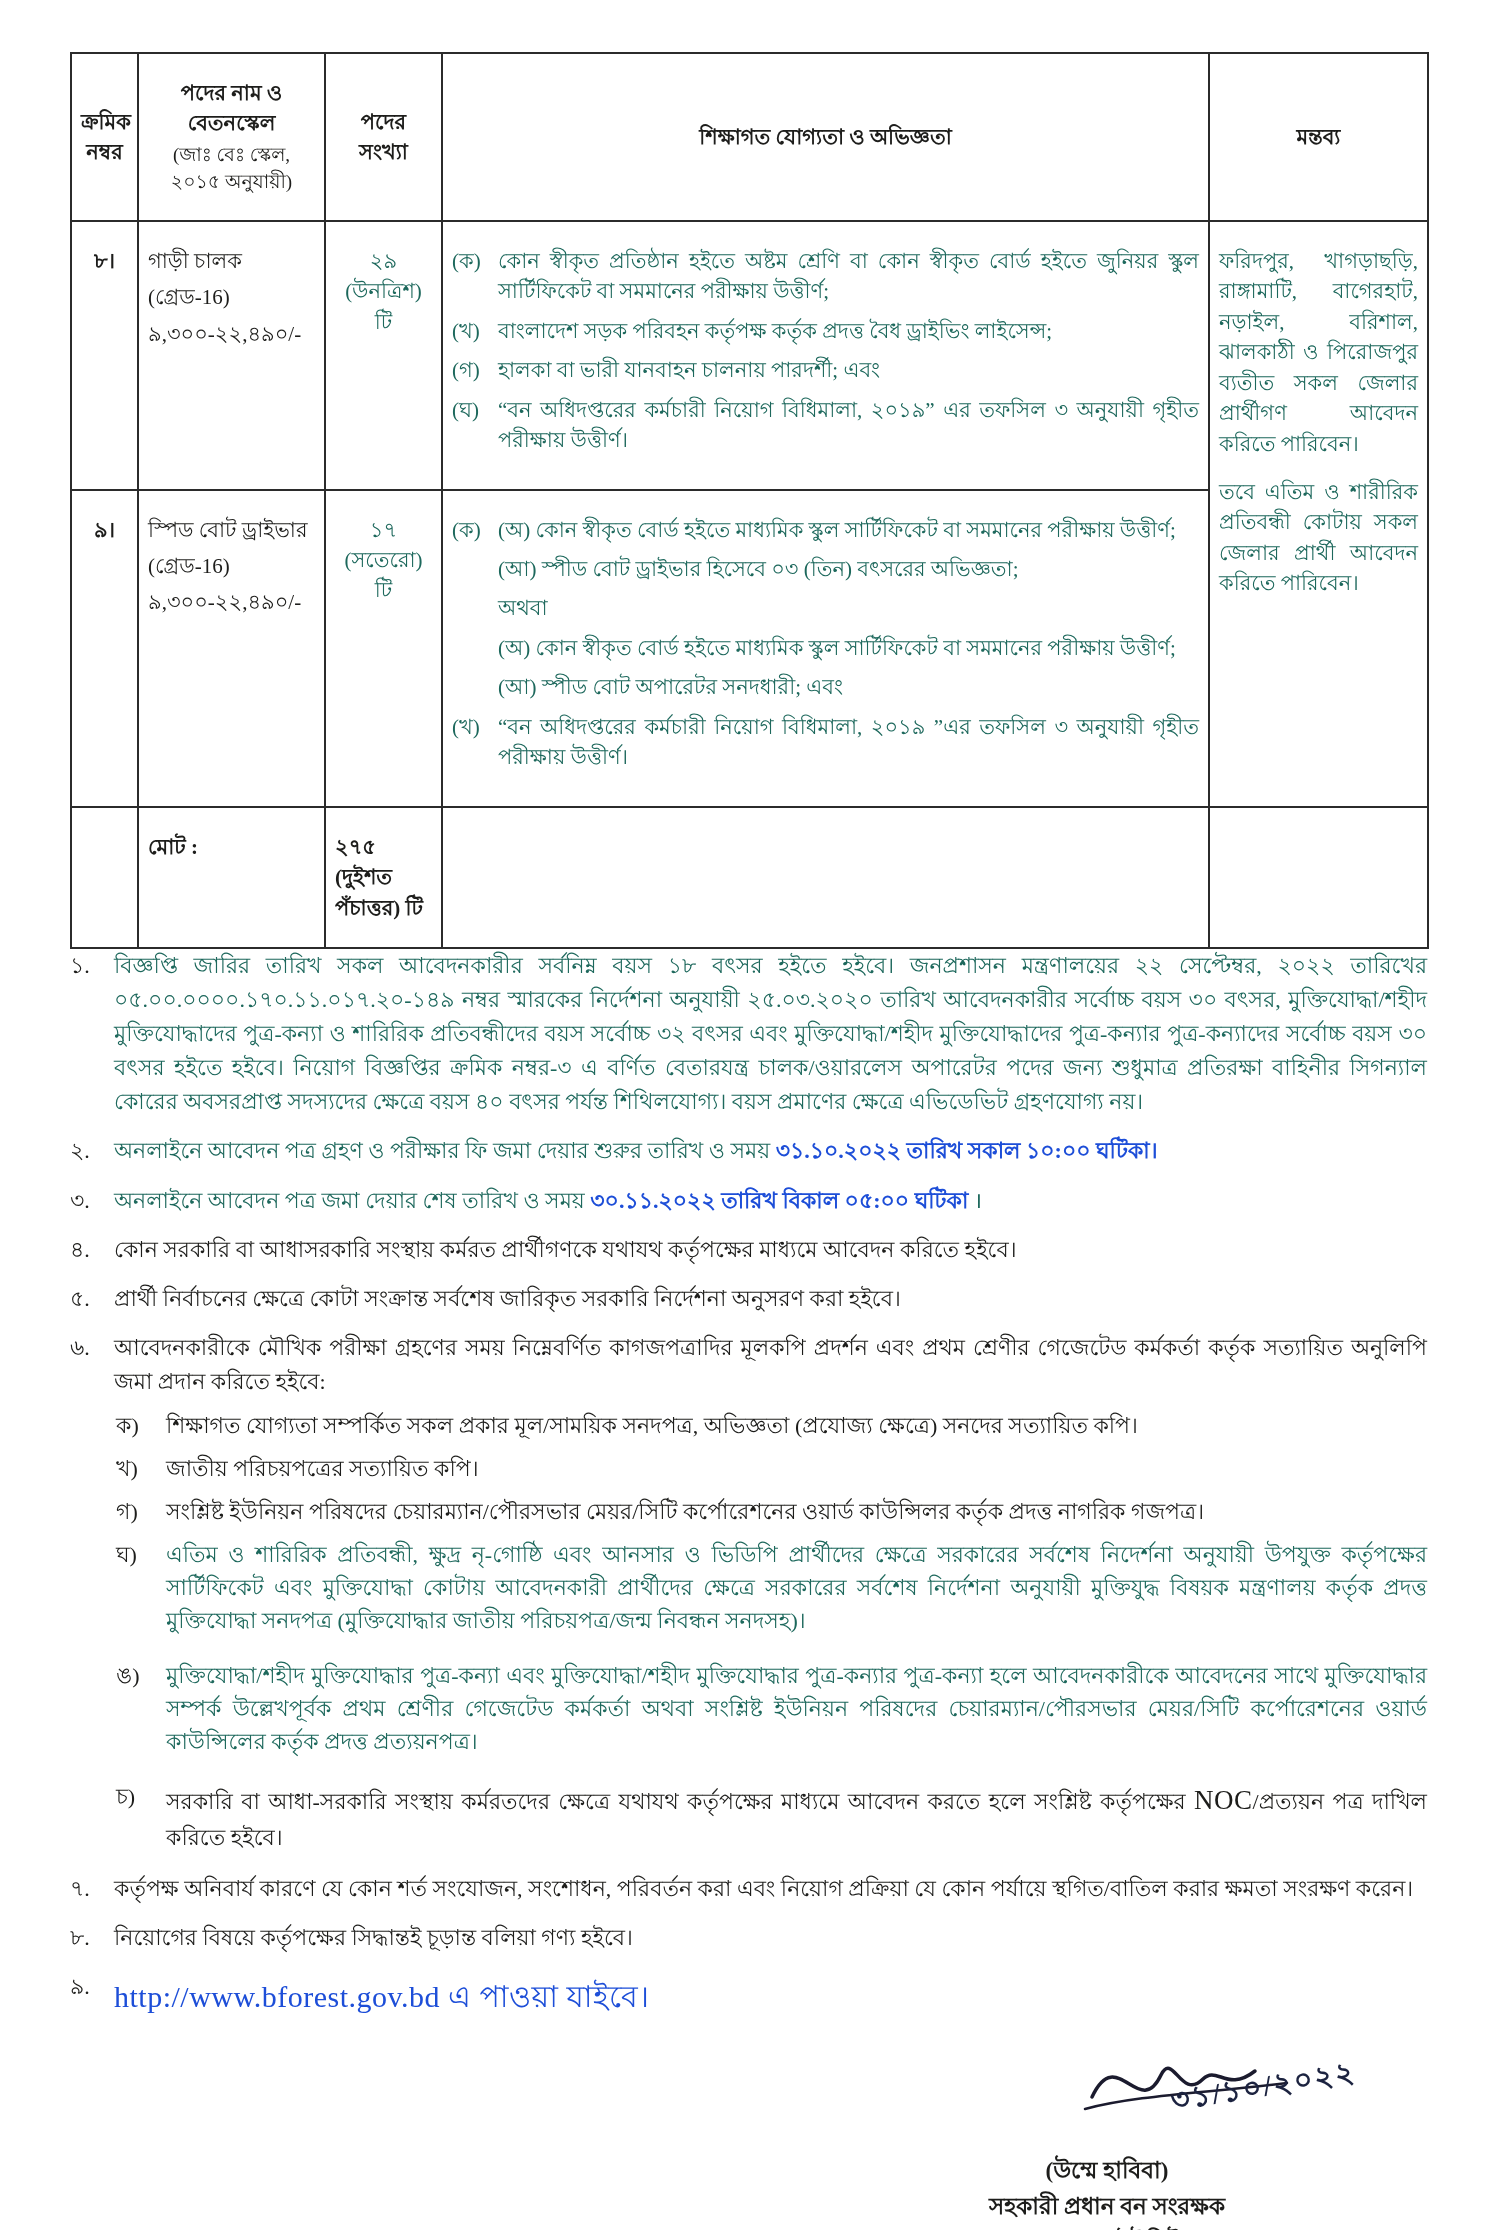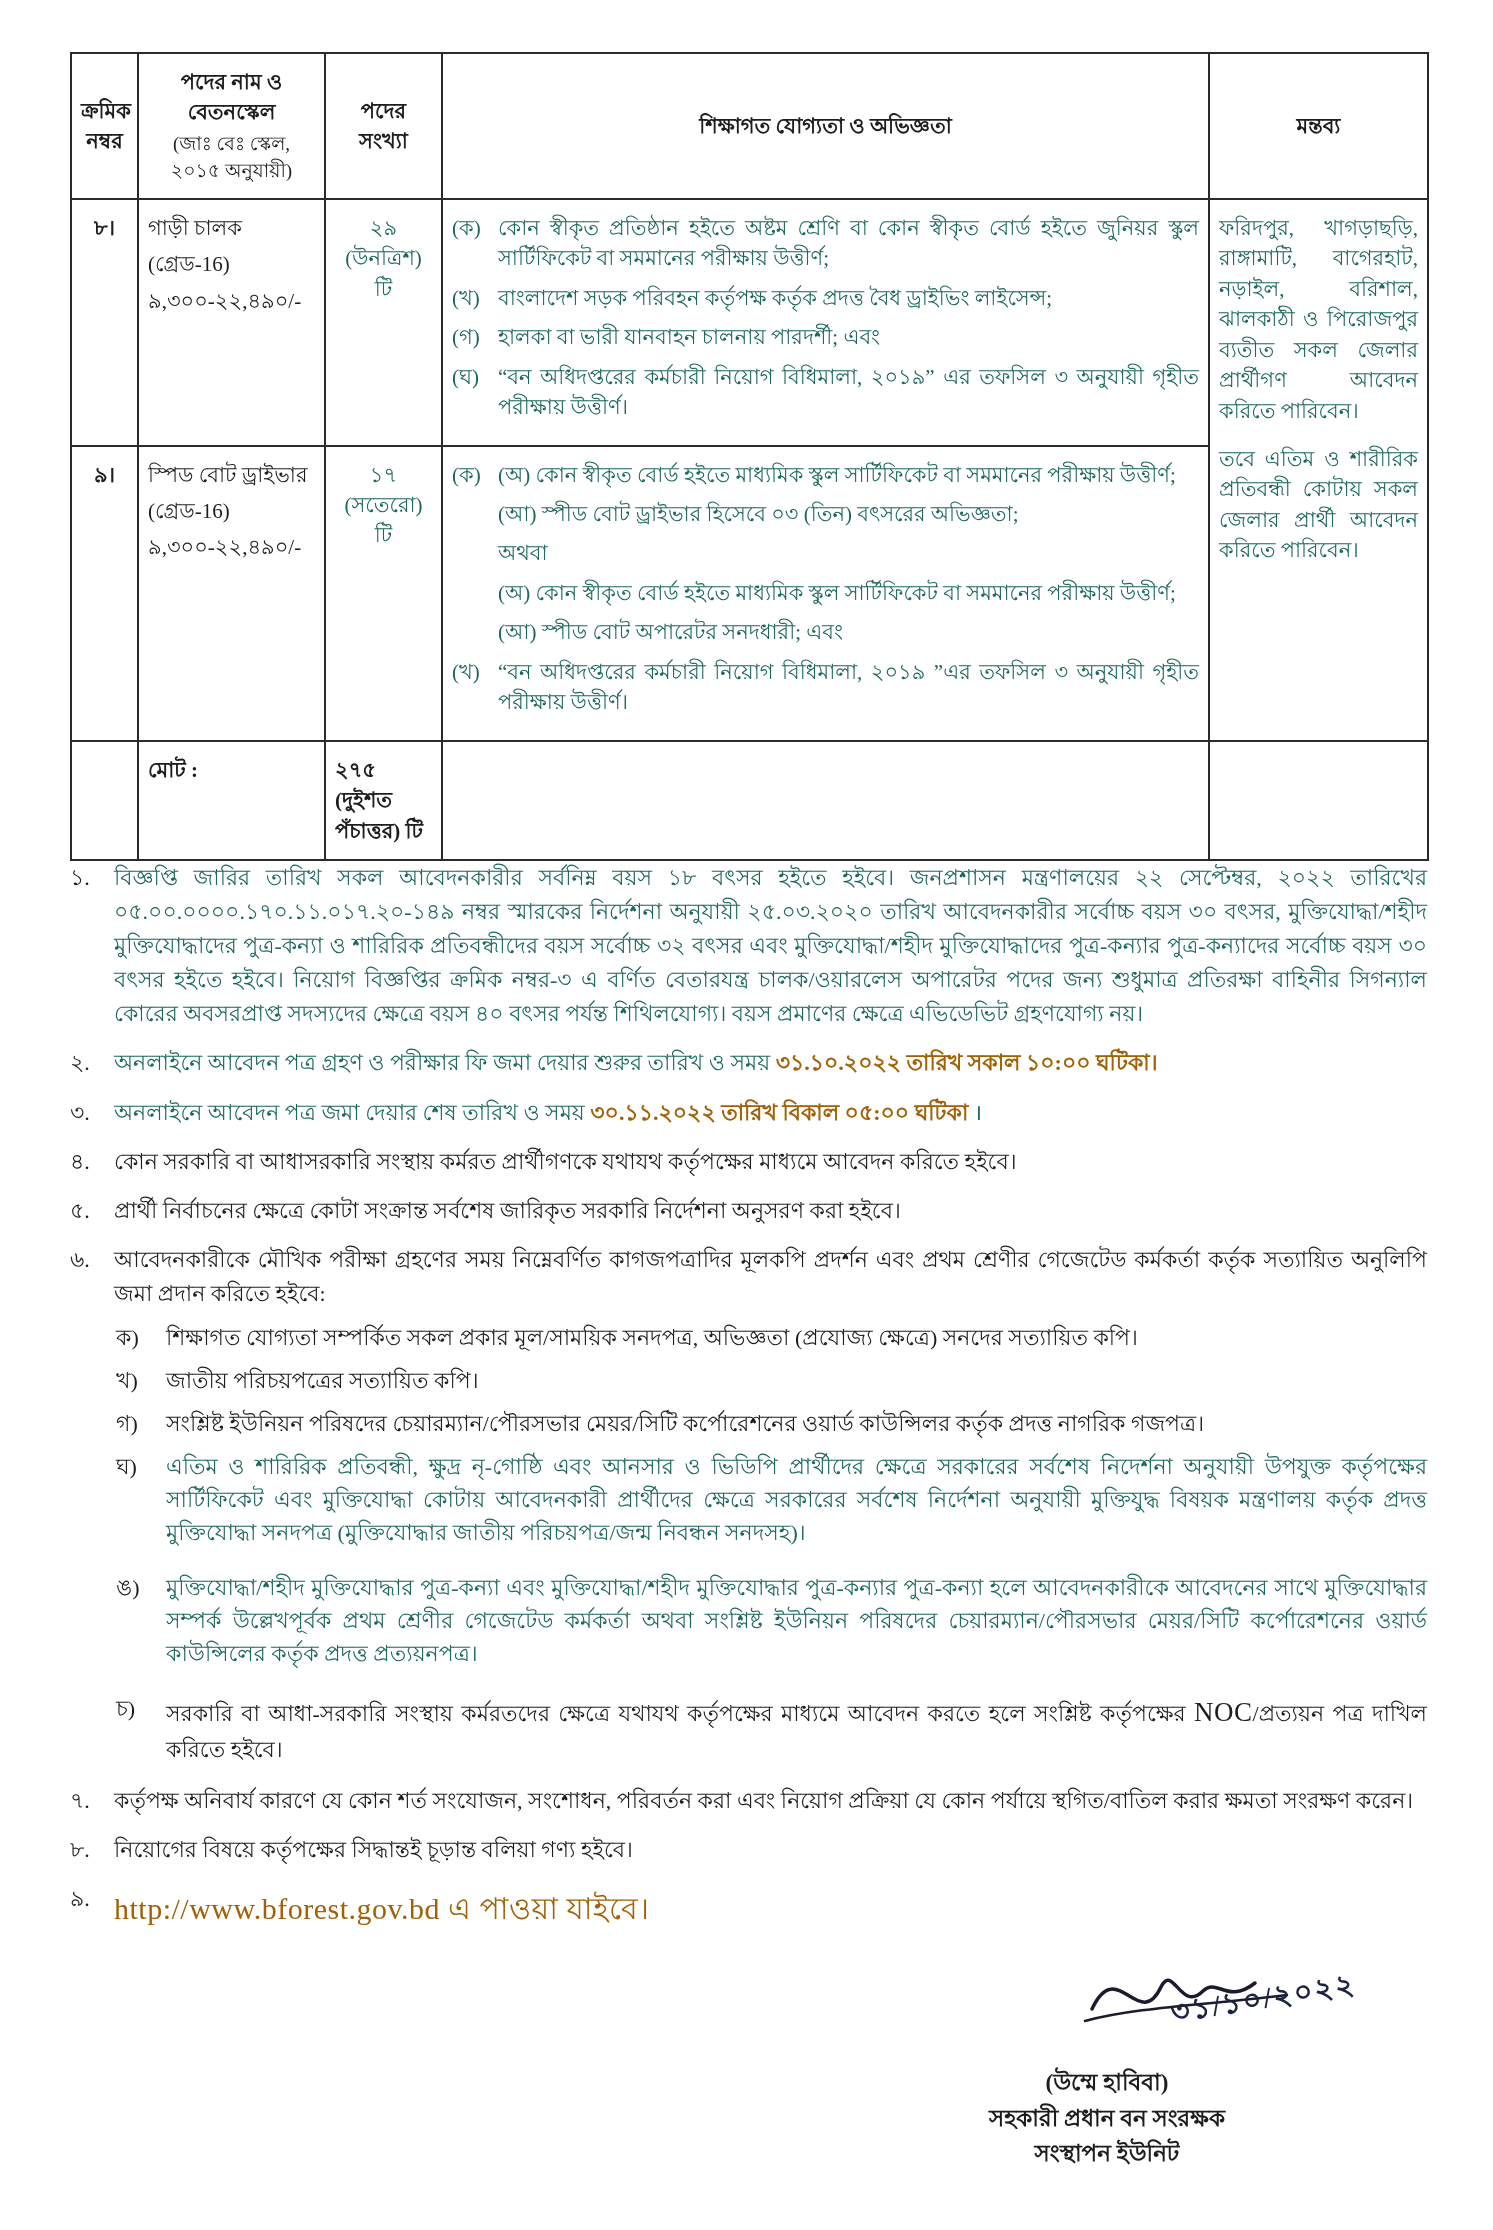--- a/index.html
+++ b/index.html
@@ -9,29 +9,29 @@
     font-family:"Liberation Serif","DejaVu Sans",serif;
     color:#1d1d1b;
   }
   .page { padding:52px 66px 40px 70px; }
 
   
   table.positions { border-collapse:collapse; width:100%; table-layout:fixed; }
   .positions th, .positions td {
     border:2px solid #2b2b2b;
     vertical-align:top;
-    padding:13px 9px;
+    padding:24px 9px;
     font-size:21px; line-height:1.45;
   }
   .positions th { text-align:center; vertical-align:middle; font-weight:bold; }
   .hdr-sub { font-weight:normal; font-size:19px; display:block; margin-top:2px; }
   td.serial { text-align:center; font-weight:bold; }
   td.count { text-align:center; }
   .teal { color:#1d685c; }
-  .ink { color:#a16207; }
+  .ink { color:#1d4ed8; }
   .name-line { margin-bottom:6px; }
   .q-item { display:flex; margin-bottom:9px; }
   .q-label { flex:0 0 46px; }
   .q-text { flex:1; text-align:justify; }
   td.remarks p { text-align:justify; }
   td.remarks p + p { margin-top:18px; }
   tr.total td { font-weight:bold; }
   tr.total td.count { text-align:left; }
 
   

